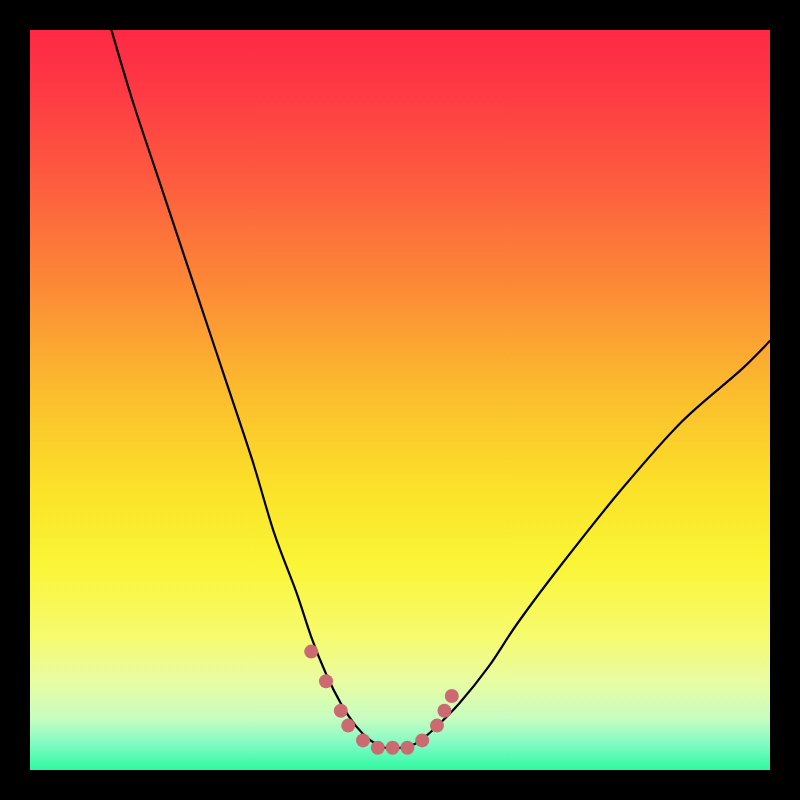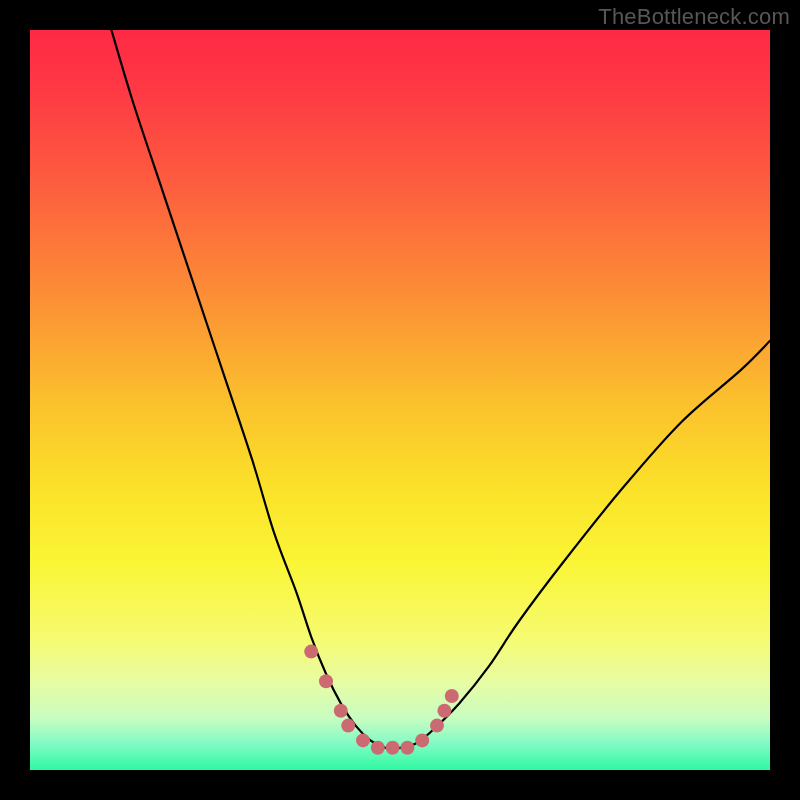--- a/index.html
+++ b/index.html
@@ -68,14 +68,13 @@
         <circle cx="333" cy="710.4" r="7" fill="#cc6a72" stroke="#b85a62" stroke-width="0"></circle>
         <circle cx="347.79999999999995" cy="717.8" r="7" fill="#cc6a72" stroke="#b85a62" stroke-width="0"></circle>
         <circle cx="362.59999999999997" cy="717.8" r="7" fill="#cc6a72" stroke="#b85a62" stroke-width="0"></circle>
         <circle cx="377.40000000000003" cy="717.8" r="7" fill="#cc6a72" stroke="#b85a62" stroke-width="0"></circle>
         <circle cx="392.20000000000005" cy="710.4" r="7" fill="#cc6a72" stroke="#b85a62" stroke-width="0"></circle>
         <circle cx="407.00000000000006" cy="695.6" r="7" fill="#cc6a72" stroke="#b85a62" stroke-width="0"></circle>
         <circle cx="414.40000000000003" cy="680.8" r="7" fill="#cc6a72" stroke="#b85a62" stroke-width="0"></circle>
         <circle cx="421.79999999999995" cy="666" r="7" fill="#cc6a72" stroke="#b85a62" stroke-width="0"></circle>
       </g>
   </svg>
-  <div class="watermark">TheBottleneck.com</div>
 </div>
 
 </body></html>

